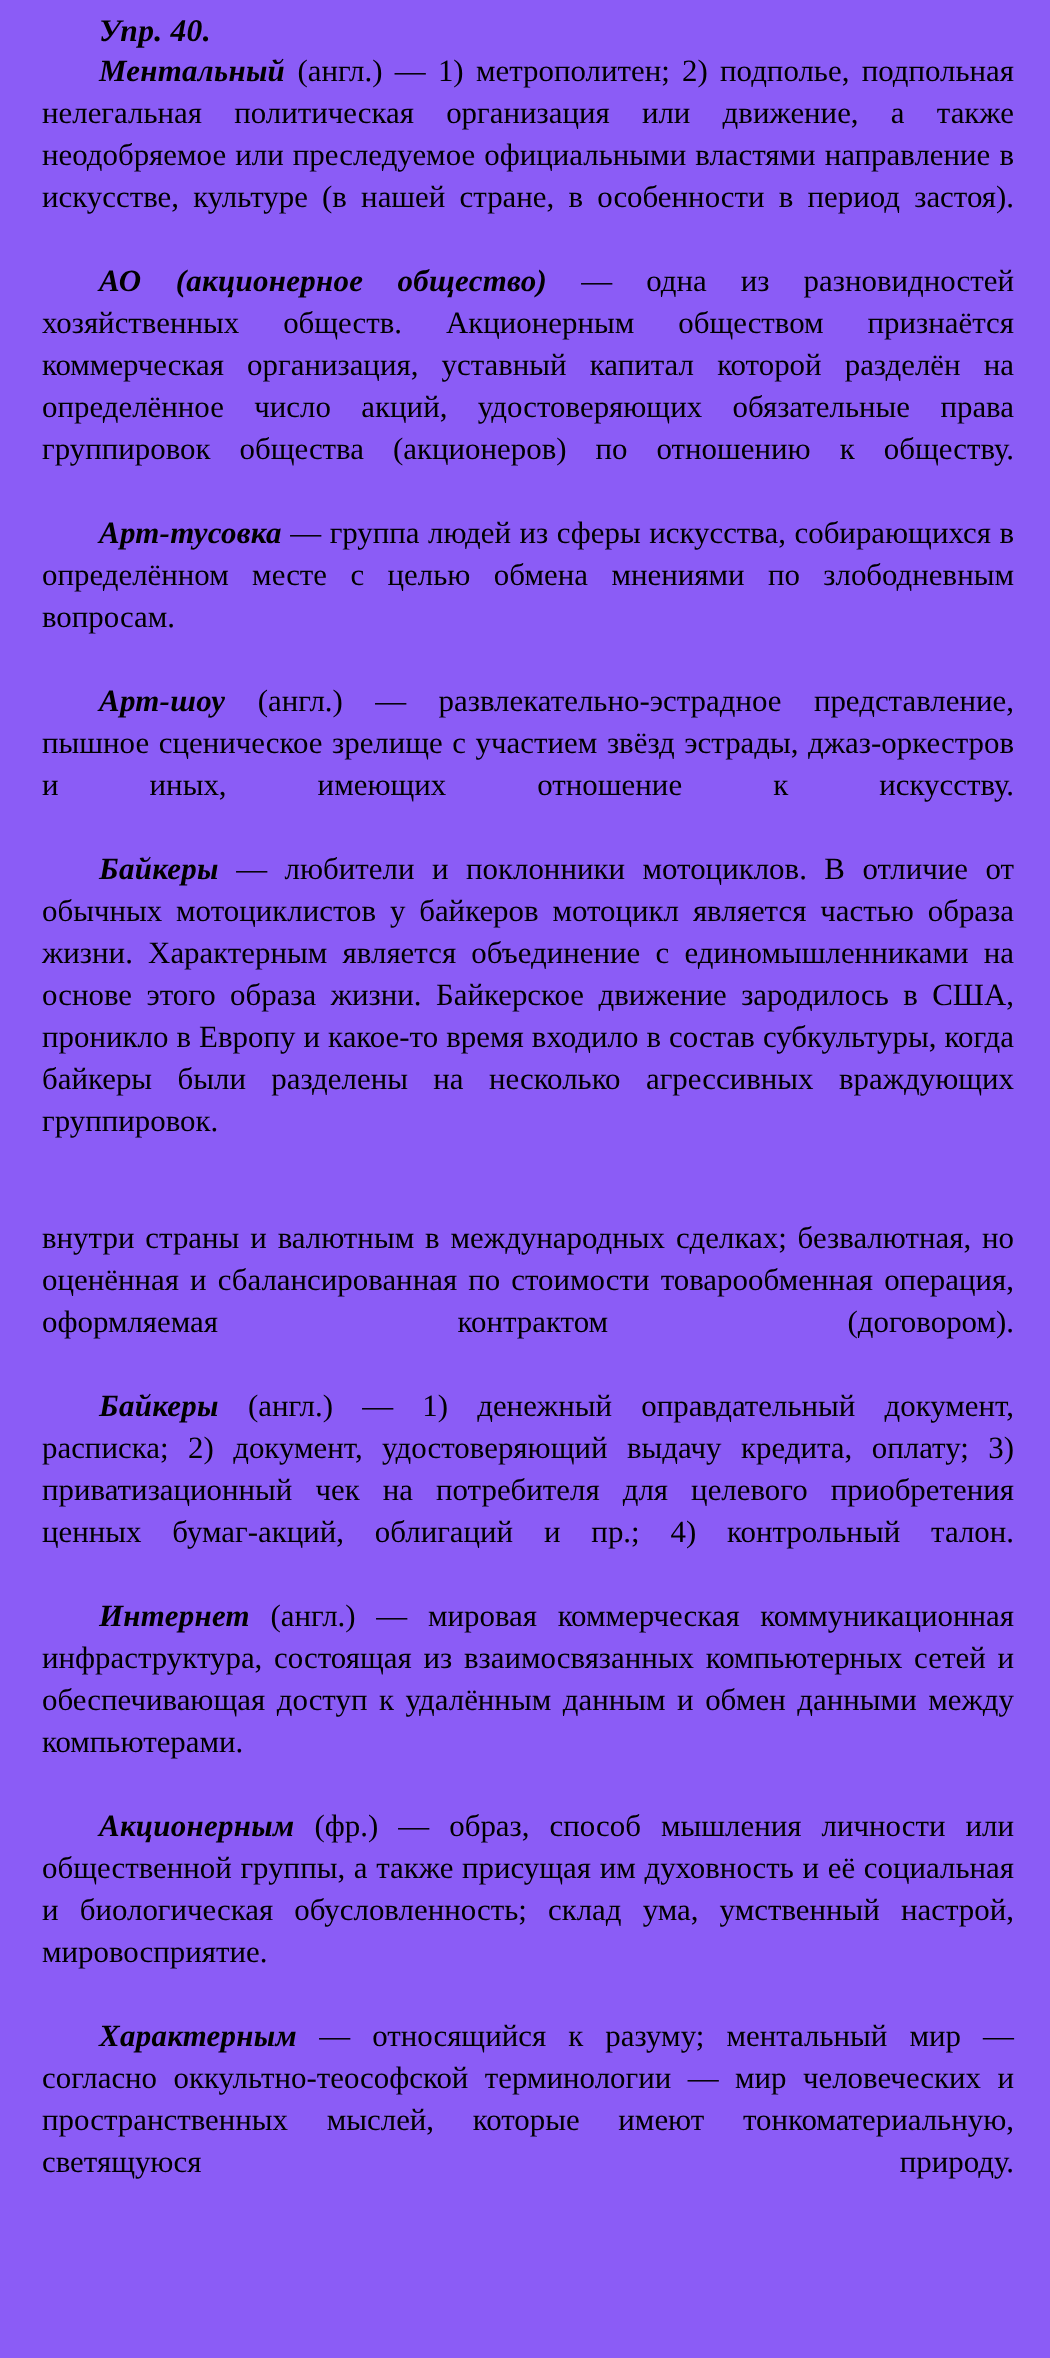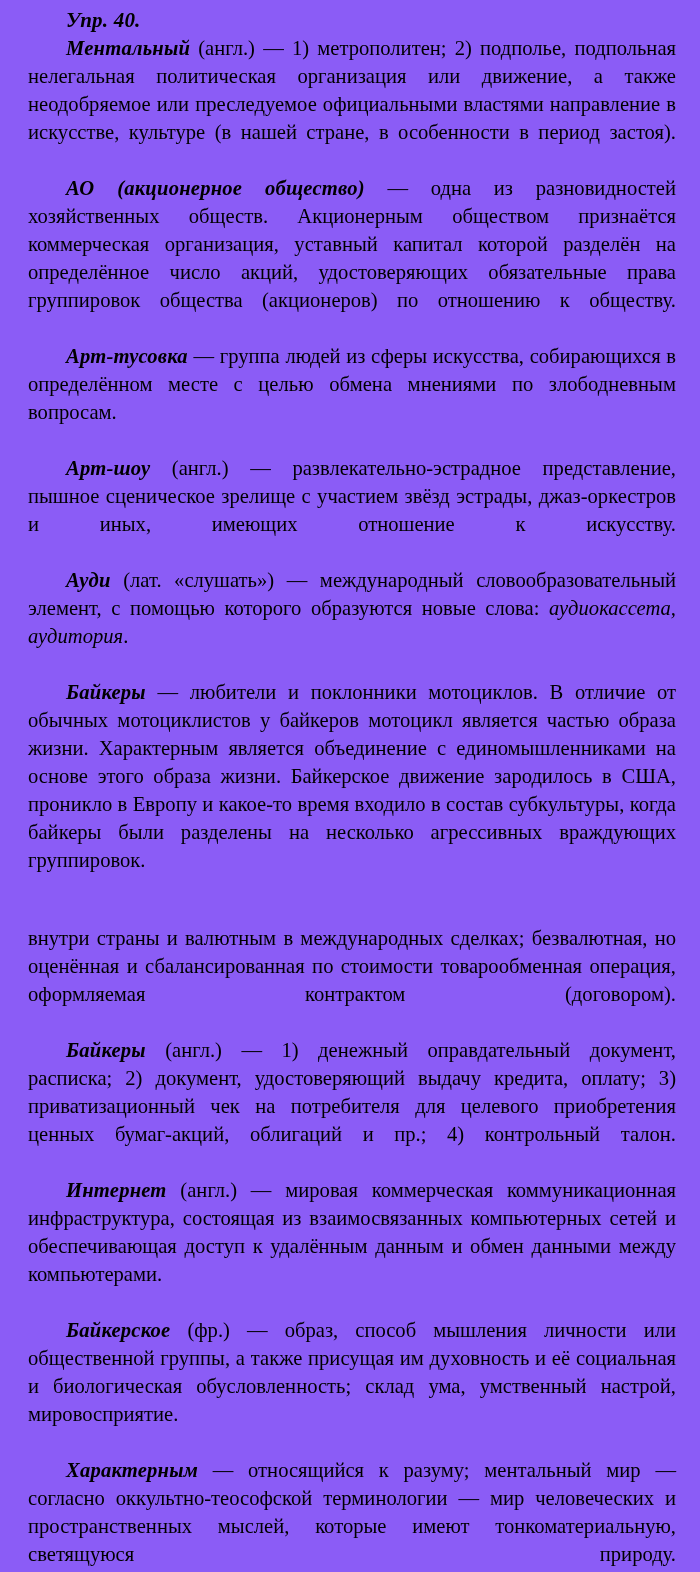--- a/index.html
+++ b/index.html
@@ -71,30 +71,29 @@
   <p class="exercise-title">Упр. 40.</p>
 
   <p class="entry"><span class="headword">Ментальный</span><span> (англ.) — 1) метрополитен; 2) подполье, подпольная нелегальная политическая организация или движение, а также неодобряемое или преследуемое официальными властями направление в искусстве, культуре (в нашей стране, в особенности в период застоя).</span></p>
 
   <p class="entry"><span class="headword">АО (акционерное общество)</span><span> — одна из разновидностей хозяйственных обществ. Акционерным обществом признаётся коммерческая организация, уставный капитал которой разделён на определённое число акций, удостоверяющих обязательные права группировок общества (акционеров) по отношению к обществу.</span></p>
 
   <p class="entry"><span class="headword">Арт-тусовка</span><span> — группа людей из сферы искусства, собирающихся в определённом месте с целью обмена мнениями по злободневным вопросам.</span></p>
 
   <p class="entry"><span class="headword">Арт-шоу</span><span> (англ.) — развлекательно-эстрадное представление, пышное сценическое зрелище с участием звёзд эстрады, джаз-оркестров и иных, имеющих отношение к искусству.</span></p>
 
-  <p class="entry"><span class="headword">Ауди</span><span> (лат. «слушать») — международный словообразовательный элемент, с помощью которого образуются новые слова: </span><span class="ital">аудиокассета, аудитория</span><span>.</span></p>
 
   <p class="entry"><span class="headword">Байкеры</span><span> — любители и поклонники мотоциклов. В отличие от обычных мотоциклистов у байкеров мотоцикл является частью образа жизни. Характерным является объединение с единомышленниками на основе этого образа жизни. Байкерское движение зародилось в США, проникло в Европу и какое-то время входило в состав субкультуры, когда байкеры были разделены на несколько агрессивных враждующих группировок.</span></p>
 
 
   <div class="pagebreak-gap"></div>
 
   <p class="entry" style="text-indent:0"><span>внутри страны и валютным в международных сделках; безвалютная, но оценённая и сбалансированная по стоимости товарообменная операция, оформляемая контрактом (договором).</span></p>
 
   <p class="entry"><span class="headword">Байкеры</span><span> (англ.) — 1) денежный оправдательный документ, расписка; 2) документ, удостоверяющий выдачу кредита, оплату; 3) приватизационный чек на потребителя для целевого приобретения ценных бумаг-акций, облигаций и пр.; 4) контрольный талон.</span></p>
 
   <p class="entry"><span class="headword">Интернет</span><span> (англ.) — мировая коммерческая коммуникационная инфраструктура, состоящая из взаимосвязанных компьютерных сетей и обеспечивающая доступ к удалённым данным и обмен данными между компьютерами.</span></p>
 
-  <p class="entry"><span class="headword">Байкерское</span><span> (фр.) — образ, способ мышления личности или общественной группы, а также присущая им духовность и её социальная и биологическая обусловленность; склад ума, умственный настрой, мировосприятие.</span></p>
+  <p class="entry"><span class="headword">Акционерным</span><span> (фр.) — образ, способ мышления личности или общественной группы, а также присущая им духовность и её социальная и биологическая обусловленность; склад ума, умственный настрой, мировосприятие.</span></p>
 
   <p class="entry"><span class="headword">Характерным</span><span> — относящийся к разуму; ментальный мир — согласно оккультно-теософской терминологии — мир человеческих и пространственных мыслей, которые имеют тонкоматериальную, светящуюся природу.</span></p>
 
 </div>
 
 </body></html>

